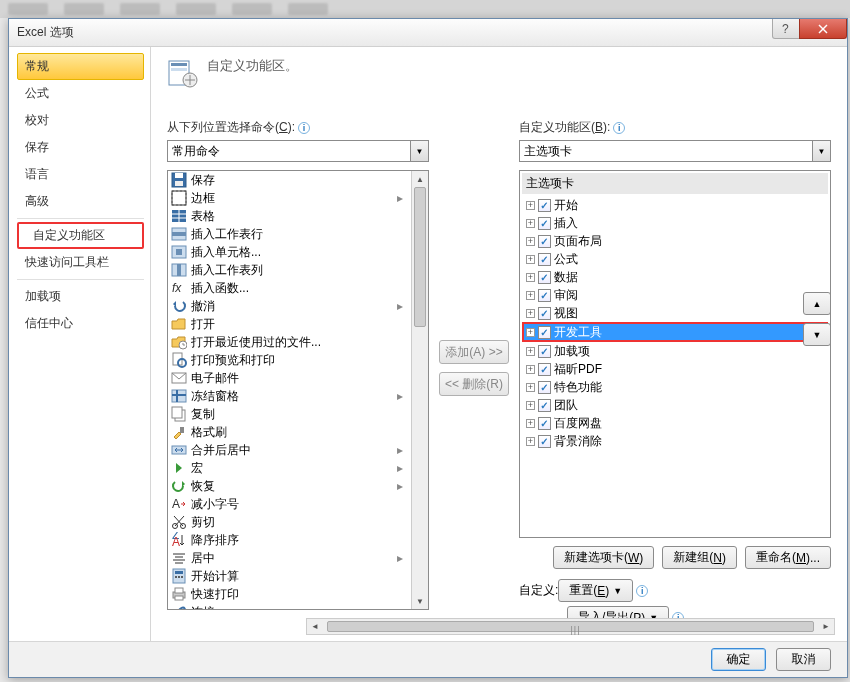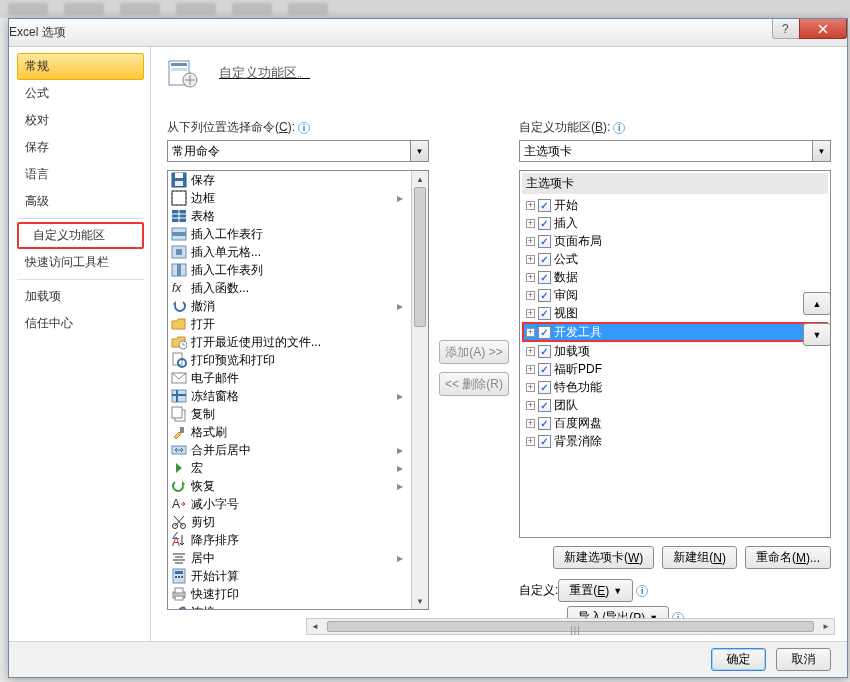--- a/index.html
+++ b/index.html
@@ -3,38 +3,38 @@
 <meta charset="utf-8">
 <style>
 * { box-sizing: border-box; margin: 0; padding: 0; font-family: "Microsoft YaHei", Tahoma, sans-serif; font-size: 12px; }
 body { background: #e8e8e8; width: 850px; height: 682px; overflow: hidden; position: relative; }
 
 .backdrop { position: absolute; top: 0; left: 0; width: 850px; height: 18px; background: #d5d5d5; }
 .backdrop .blur-item { display: inline-block; width: 40px; height: 12px; background: #bcbcbc; margin: 3px 8px; border-radius: 2px; filter: blur(1px); }
 
 .dialog { position: absolute; left: 8px; top: 18px; width: 840px; height: 660px; background: #fff; border: 1px solid #6b8aab; box-shadow: 0 2px 10px rgba(0,0,0,0.3); }
 
-.titlebar { height: 28px; background: linear-gradient(to bottom, #fdfdfd, #eaeaea); border-bottom: 1px solid #d0d0d0; display: flex; align-items: center; position: relative; }
+.titlebar { height: 28px; background: linear-gradient(to bottom, #fdfdfd, #eaeaea); border-bottom: 1px solid #d0d0d0; display: flex; align-items: center; padding-left: 8px; position: relative; }
 .titlebar .title { color: #333; font-size: 12px; }
 .titlebar .win-btns { position: absolute; right: 0; top: 0; display: flex; }
 .win-btn { width: 28px; height: 20px; border: 1px solid #a9a9a9; border-top: none; display: flex; align-items: center; justify-content: center; background: linear-gradient(to bottom, #f3f3f3, #dcdcdc); }
 .win-btn.help { border-radius: 0 0 0 3px; margin-right: -1px; }
 .win-btn.close { width: 48px; background: linear-gradient(to bottom, #e67a6f, #c8412e); border-color: #a03020; color: #fff; border-radius: 0 0 3px 0; }
 .win-btn.close svg { stroke: #fff; }
 
 .dialog-body { display: flex; height: 594px; }
 
 .sidebar { width: 142px; background: #fff; border-right: 1px solid #d6d6d6; padding-top: 6px; padding-left: 8px; padding-right: 6px; }
 .side-item { padding: 5px 8px; color: #333; cursor: pointer; border-radius: 2px; }
 .side-item.active { background: linear-gradient(to bottom, #ffe89a, #ffc83c); border: 1px solid #e5b500; padding: 4px 7px; }
 .side-sep { height: 1px; background: #e0e0e0; margin: 3px 0; }
 .side-highlight { border: 2px solid #e33; padding: 3px 14px !important; }
 
 .content { flex: 1; padding: 10px 16px; position: relative; overflow: hidden; }
-.hdr-row { display: flex; align-items: center; gap: 20px; margin-bottom: 18px; text-decoration: underline; }
+.hdr-row { display: flex; align-items: flex-start; gap: 8px; margin-bottom: 18px; }
 .hdr-icon { width: 32px; height: 32px; display: flex; align-items: center; justify-content: center; }
 .hdr-title { font-size: 13px; color: #5a5a5a; }
 
 .cols { display: flex; gap: 10px; }
 .col-left { width: 262px; }
 .col-mid { width: 70px; display: flex; flex-direction: column; justify-content: center; gap: 8px; align-items: center; }
 .col-right { flex: 1; }
 
 .lbl { color: #333; margin-bottom: 4px; margin-top: 12px; }
 .lbl .u { text-decoration: underline; }

